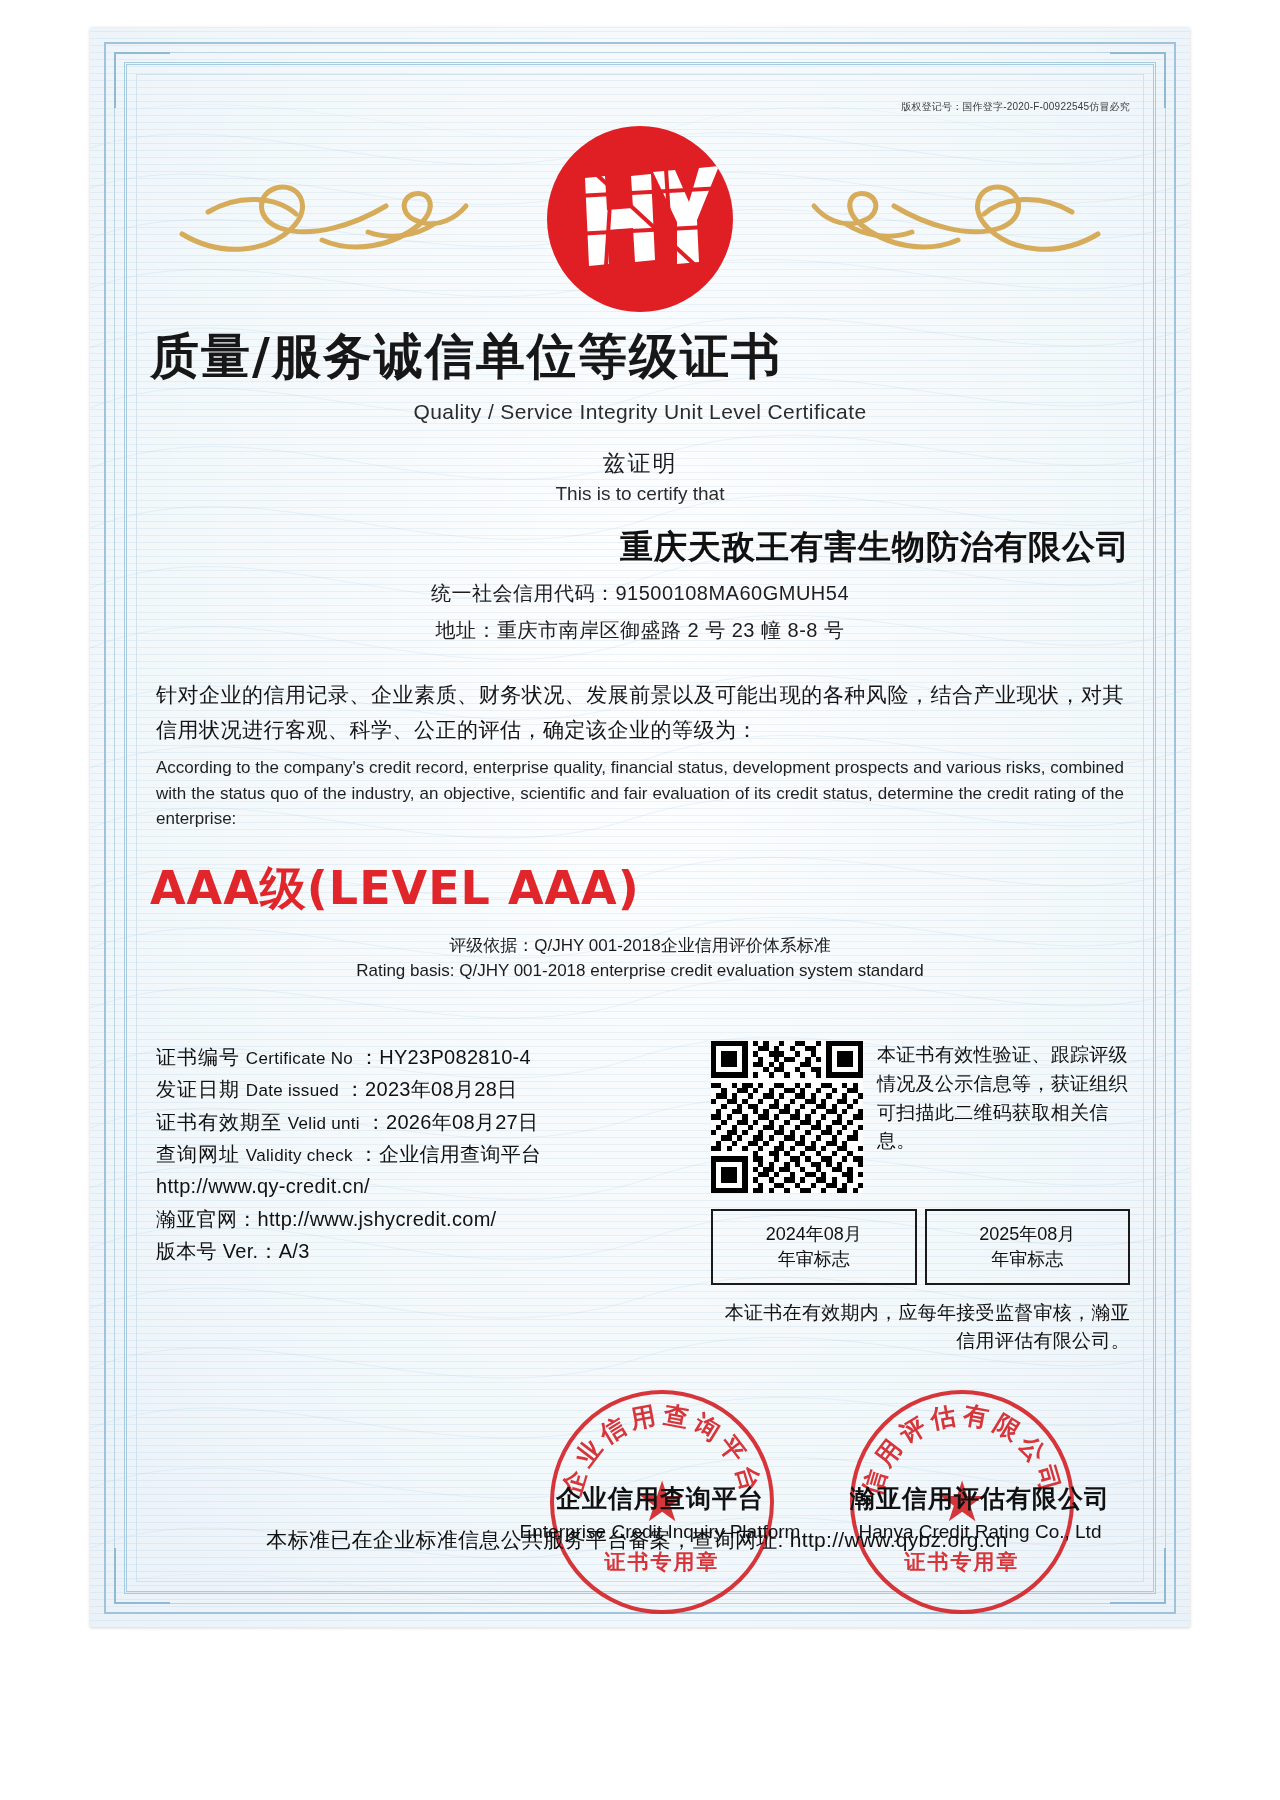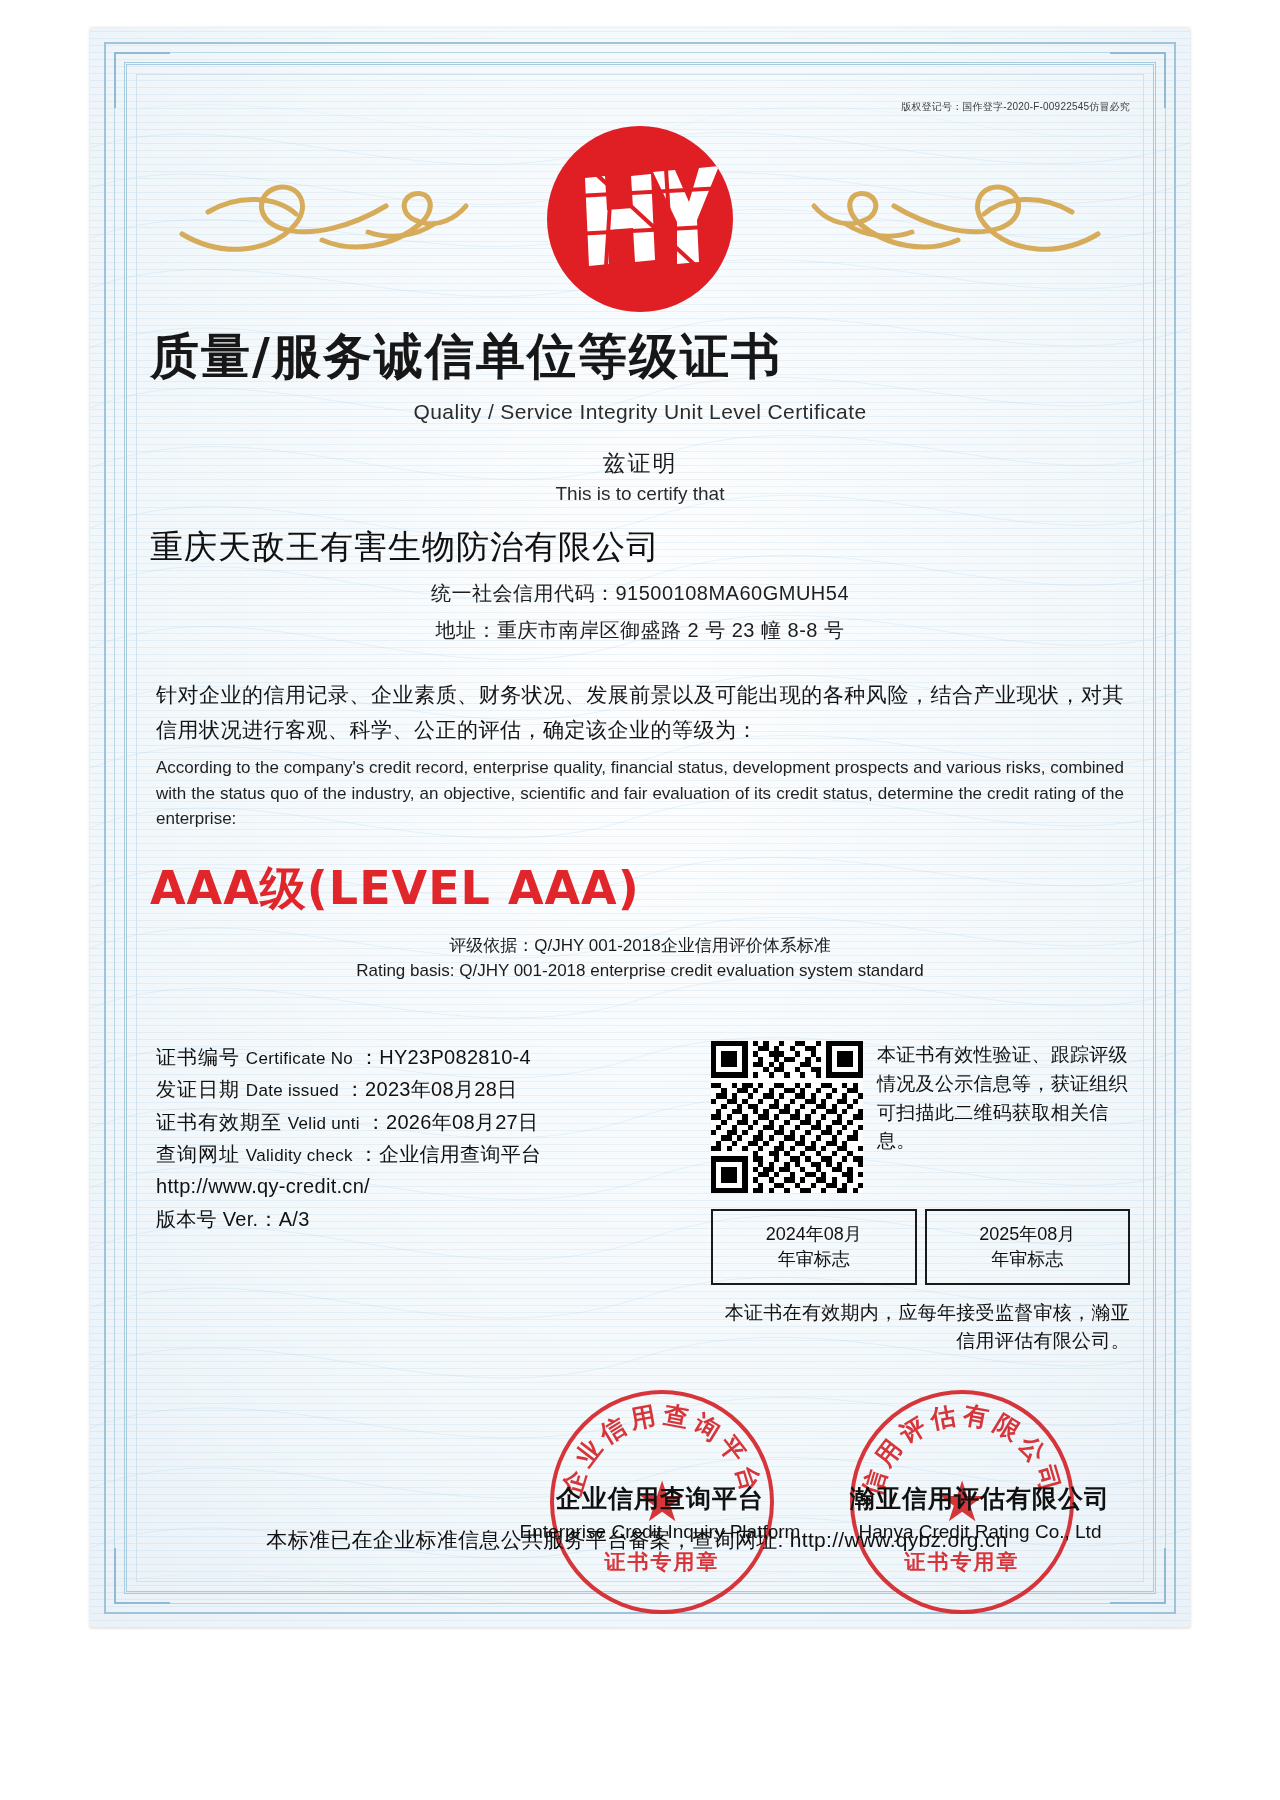--- a/index.html
+++ b/index.html
@@ -139,23 +139,23 @@
     margin-top: 24px;
     letter-spacing: 2px;
   }
   .certify-en {
     text-align: center;
     font-size: 19px;
     color: #2b2b2b;
     margin-top: 4px;
   }
   .company-cn {
-    text-align: left;
+    text-align: right;
     font-size: 33px;
-    font-weight: normal;
+    font-weight: bold;
     color: #111111;
     margin-top: 20px;
     letter-spacing: 1px;
     font-family: "DejaVu Sans", "Liberation Sans", sans-serif;
   }
   .company-meta {
     text-align: center;
     font-size: 20px;
     color: #1d1d1d;
     margin-top: 10px;
@@ -464,20 +464,21 @@
           <span class="lbl-cn">证书有效期至</span>
           <span class="lbl-en">Velid unti</span>
           <span>：2026年08月27日</span>
         </div>
         <div class="detail-line">
           <span class="lbl-cn">查询网址</span>
           <span class="lbl-en">Validity check</span>
           <span>：企业信用查询平台</span>
         </div>
         <div class="detail-line">http://www.qy-credit.cn/</div>
+        <div class="detail-line">瀚亚官网：http://www.jshycredit.com/</div>
         <div class="detail-line">版本号 Ver.：A/3</div>
       </div>
 
       <div class="details-right">
         <div class="qr-row">
           <svg class="qr" viewBox="0 0 29 29" shape-rendering="crispEdges">
             <rect width="29" height="29" fill="#ffffff"></rect>
             <g fill="#000000">
               <rect x="0" y="0" width="7" height="1"></rect>
                 <rect x="0" y="6" width="7" height="1"></rect>

